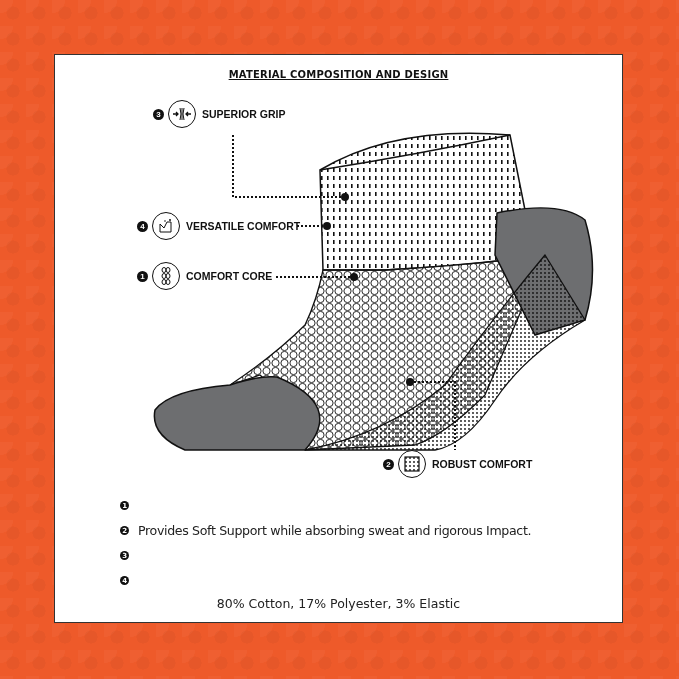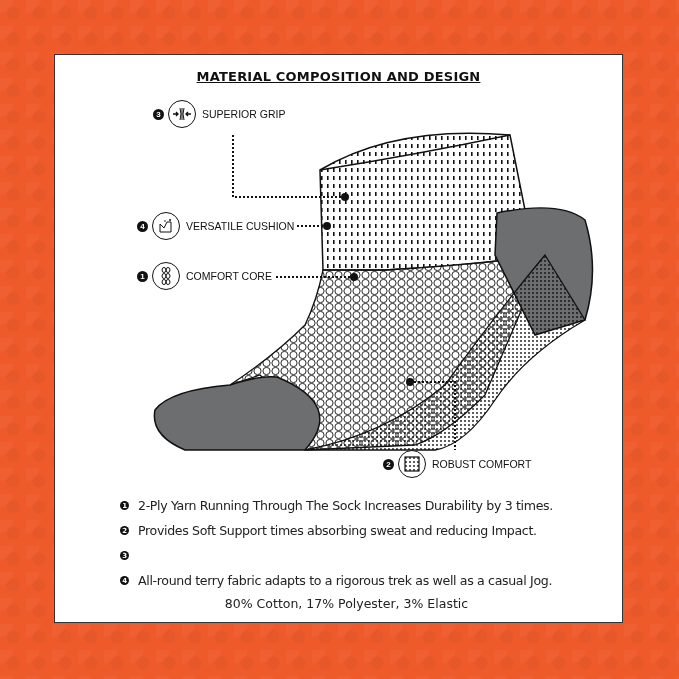--- a/index.html
+++ b/index.html
@@ -6,30 +6,30 @@
   body{width:679px;height:679px;overflow:hidden;position:relative;
     background:#ee5a2a;
     background-image:
       radial-gradient(circle at 50% 50%, rgba(0,0,0,0.035) 35%, transparent 36%),
       radial-gradient(circle at 0% 0%, rgba(255,255,255,0.03) 35%, transparent 36%);
     background-size:26px 26px, 26px 26px;
     font-family:"Liberation Sans", sans-serif;}
   .card{position:absolute;left:55px;top:55px;width:567px;height:567px;background:#fff;
     box-shadow:0 0 0 1px #333;}
   .title{position:absolute;left:0;width:567px;top:14px;text-align:center;
-    font-family:"DejaVu Sans",sans-serif;font-weight:bold;font-size:13px;text-decoration:underline;color:#111;letter-spacing:0.2px;}
+    font-family:"DejaVu Sans",sans-serif;font-weight:bold;font-size:10px;text-decoration:underline;color:#111;letter-spacing:0.2px;}
   .callout{position:absolute;display:flex;align-items:center;}
   .num{width:11px;height:11px;border-radius:50%;background:#111;color:#fff;font-size:8px;font-weight:bold;
     display:flex;align-items:center;justify-content:center;margin-right:4px;}
   .ic{width:28px;height:28px;border:1.5px solid #111;border-radius:50%;display:flex;align-items:center;justify-content:center;margin-right:6px;box-sizing:border-box;background:#fff;}
-  .lbl{font-family:"Liberation Sans",sans-serif;font-weight:normal;font-size:10.5px;color:#111;}
+  .lbl{font-family:"Liberation Sans",sans-serif;font-weight:bold;font-size:10.5px;color:#111;}
   .bullets{position:absolute;left:65px;top:438px;width:470px;}
   .b{display:flex;align-items:center;font-family:"DejaVu Sans",sans-serif;font-size:12.6px;color:#222;height:25px;letter-spacing:-0.35px;}
   .b .num{width:9px;height:9px;font-size:7px;margin-right:9px;}
-  .comp{position:absolute;left:8px;width:567px;top:541px;text-align:center;font-family:"DejaVu Sans",sans-serif;font-size:12.5px;color:#222;}
+  .comp{position:absolute;left:0;width:567px;top:541px;text-align:center;font-family:"DejaVu Sans",sans-serif;font-size:12.5px;color:#222;}
   svg.sock{position:absolute;left:0;top:0;}
 </style>
 </head>
 <body>
 
 <div class="card">
   <svg class="sock" width="567" height="567">
     <defs>
       <pattern id="hex" width="9" height="8" patternUnits="userSpaceOnUse">
         <circle cx="4.5" cy="4" r="3.6" fill="#fff" stroke="#111" stroke-width="0.9"></circle>
@@ -78,21 +78,21 @@
 
   <div class="callout" style="left:82px;top:157px;">
     <span class="num">4</span>
     <span class="ic">
       <svg width="18" height="18">
           <path d="M3 15V7l4 4 3-6h4v10z" stroke="#111" fill="none" stroke-width="1"></path>
           <circle cx="13" cy="3" r="1" fill="#111"></circle>
           <circle cx="8" cy="4" r="0.8" fill="#111"></circle>
         </svg>
     </span>
-    <span class="lbl">VERSATILE CUSHION</span>
+    <span class="lbl">VERSATILE COMFORT</span>
   </div>
 
   <div class="callout" style="left:82px;top:207px;">
     <span class="num">1</span>
     <span class="ic">
       <svg width="14" height="20">
           <g fill="none" stroke="#111" stroke-width="1">
             <ellipse cx="5" cy="4" rx="2" ry="2.5"></ellipse>
             <ellipse cx="9" cy="4" rx="2" ry="2.5"></ellipse>
             <ellipse cx="5" cy="10" rx="2" ry="2.5"></ellipse>
@@ -111,29 +111,27 @@
       <svg width="16" height="16">
           <rect x="1" y="1" width="14" height="14" fill="url(#dots)" stroke="#111" stroke-width="1.2"></rect>
         </svg>
     </span>
     <span class="lbl">ROBUST COMFORT</span>
   </div>
 
   <div class="bullets">
     <div class="b">
         <span class="num">1</span>
-        <span>2-Ply Yarn Running Through The Sock Increases Durability by 3 times.</span>
       </div>
     <div class="b">
         <span class="num">2</span>
-        <span>Provides Soft Support times absorbing sweat and reducing Impact.</span>
+        <span>Provides Soft Support while absorbing sweat and rigorous Impact.</span>
       </div>
     <div class="b">
         <span class="num">3</span>
       </div>
     <div class="b">
         <span class="num">4</span>
-        <span>All-round terry fabric adapts to a rigorous trek as well as a casual Jog.</span>
       </div>
   </div>
 
   <div class="comp">80% Cotton, 17% Polyester, 3% Elastic</div>
 </div>
 
 </body></html>

